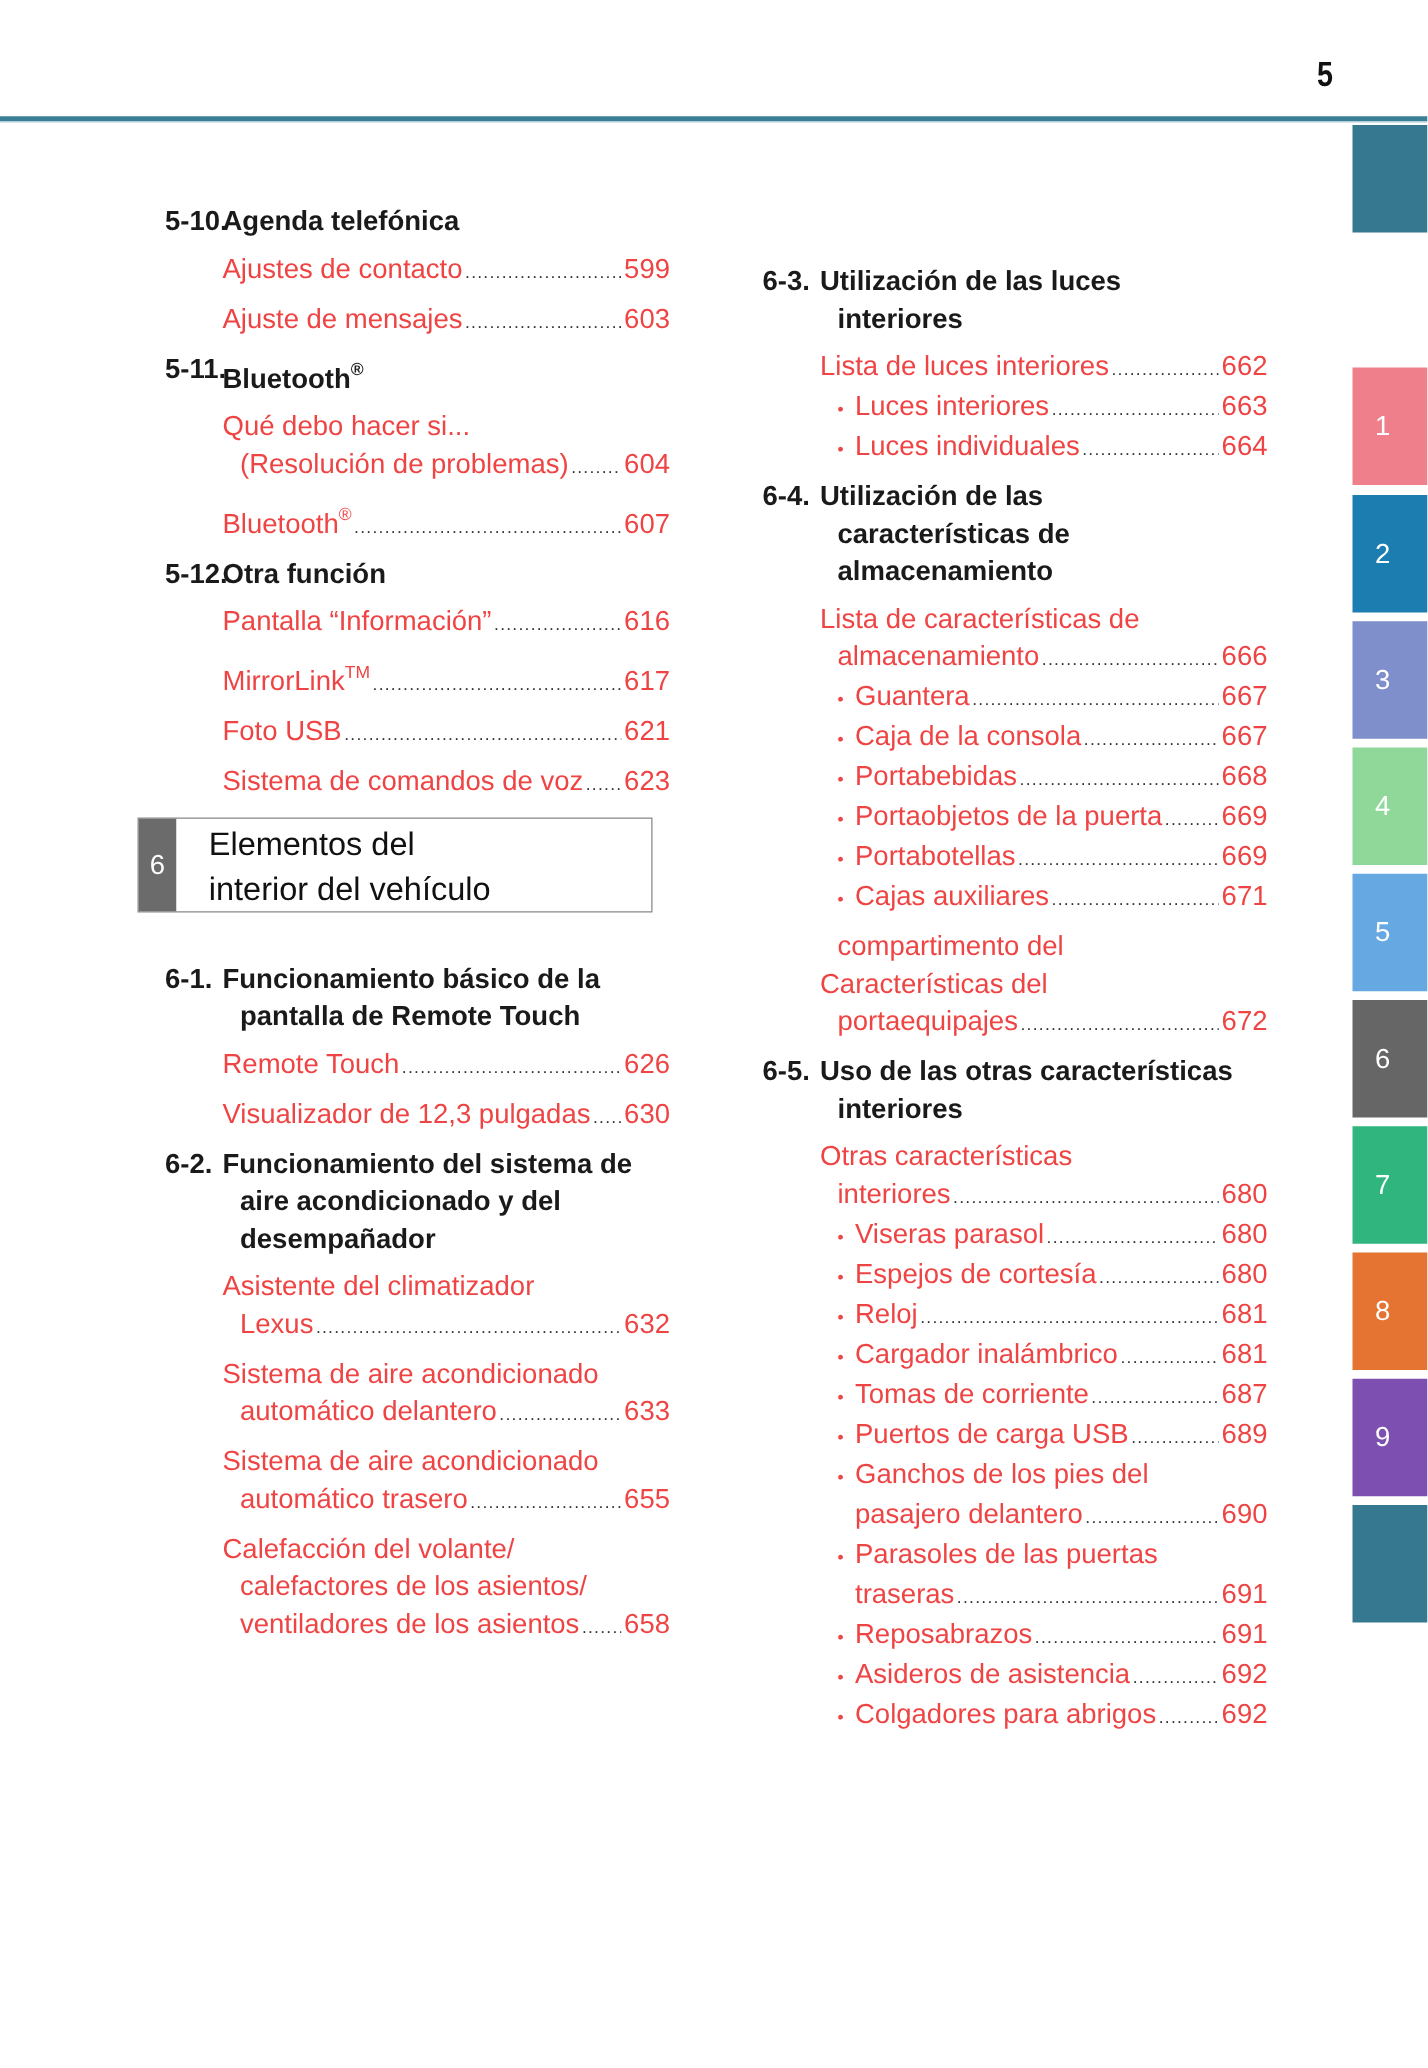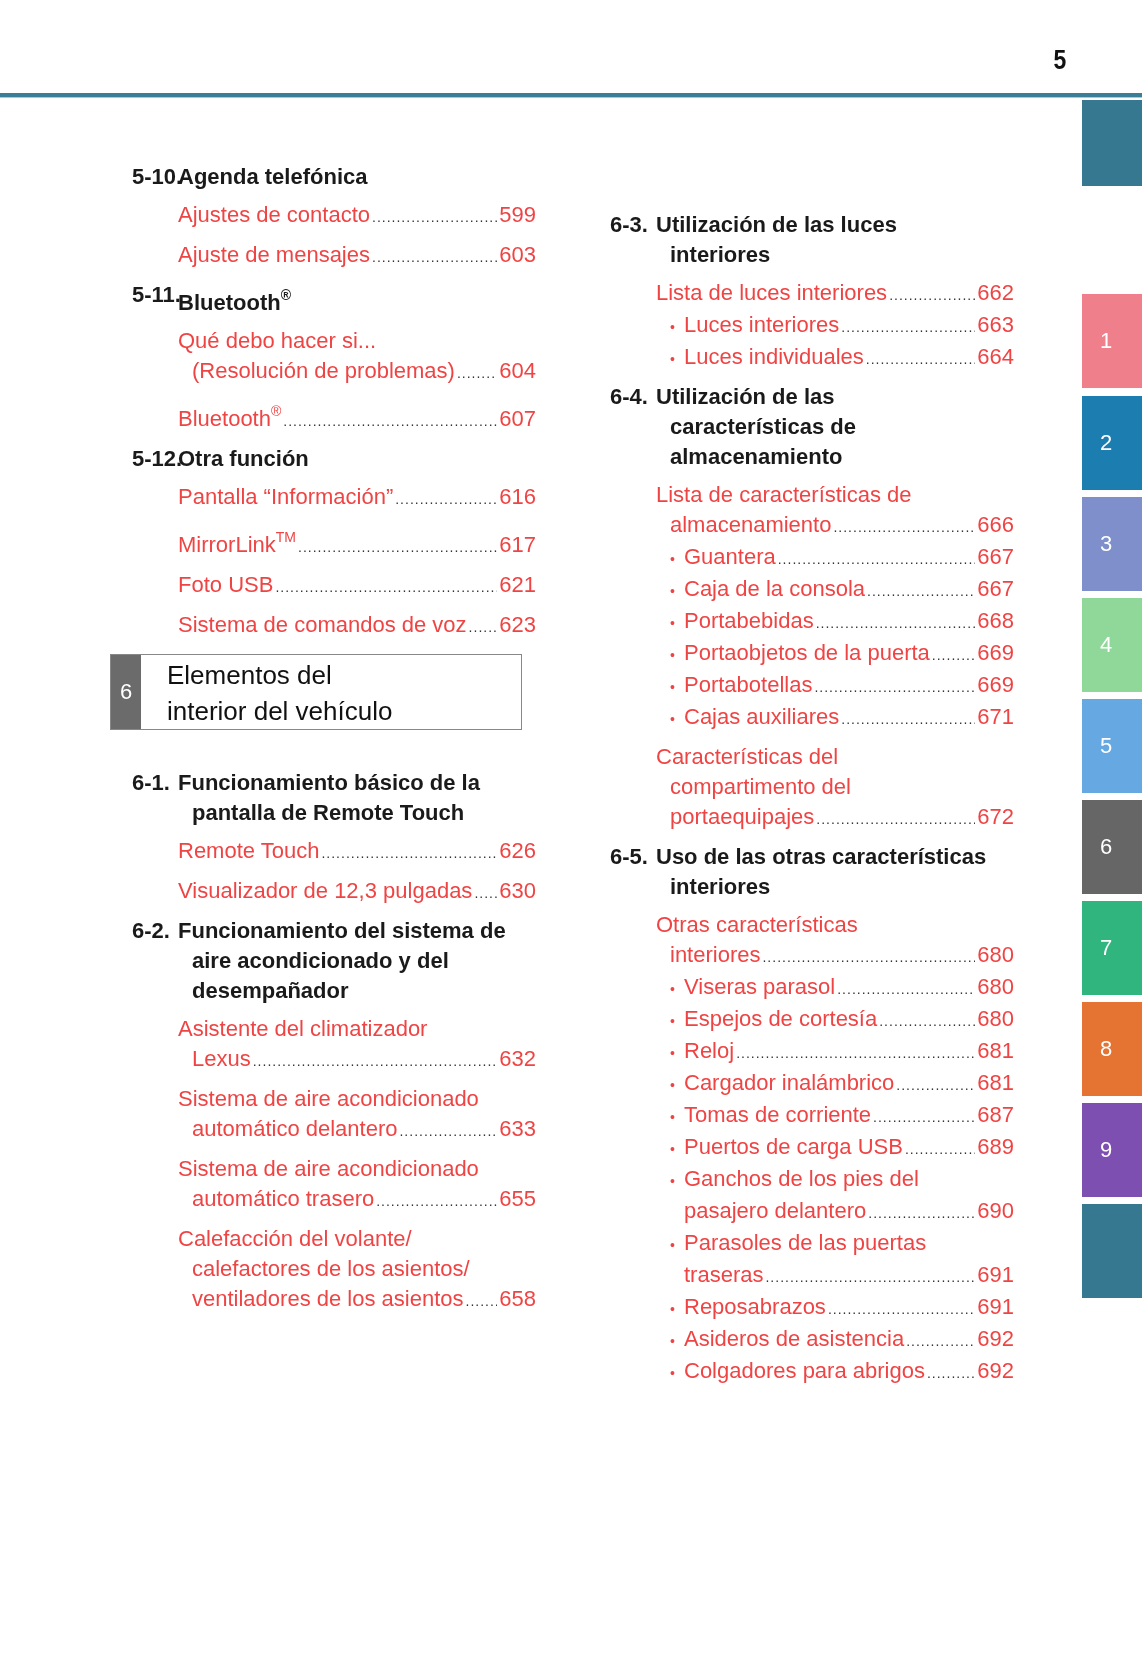--- a/index.html
+++ b/index.html
@@ -287,22 +287,22 @@
       <span class="lbl"><span class="bdot">•</span><span>Portabotellas</span></span>
       <span class="dots"></span>
       <span class="pg">669</span>
     </div>
   <div class="entry bullet">
       <span class="lbl"><span class="bdot">•</span><span>Cajas auxiliares</span></span>
       <span class="dots"></span>
       <span class="pg">671</span>
     </div>
   <div class="gap"></div>
+  <div class="entry cont plain"><span class="lbl">compartimento del</span></div>
   <div class="entry plain"><span class="lbl">Características del</span></div>
-  <div class="entry cont plain"><span class="lbl">compartimento del</span></div>
   <div class="entry cont">
       <span class="lbl">portaequipajes</span>
       <span class="dots"></span>
       <span class="pg">672</span>
     </div>
   <div class="gap"></div>
 
   <div class="sec">
     <span class="num">6-5.</span>
     <span class="title">

